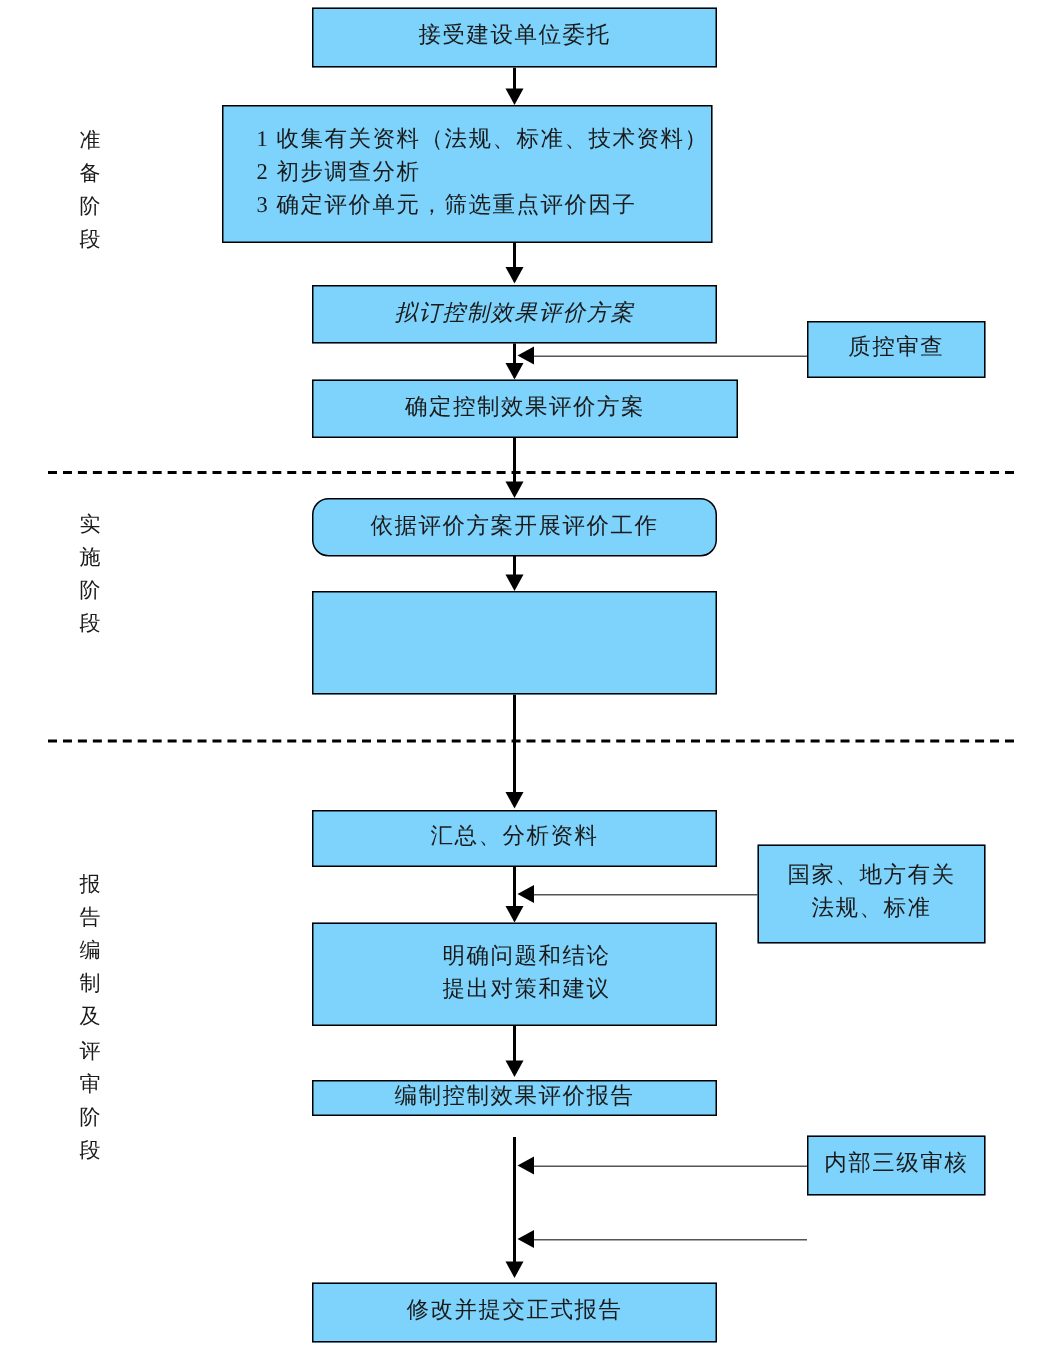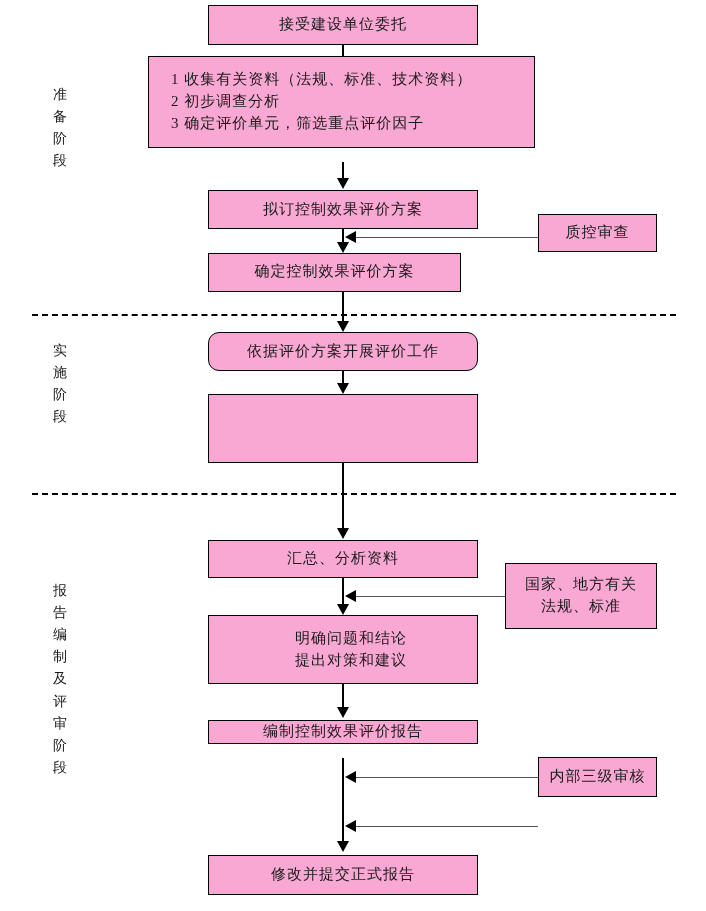--- a/index.html
+++ b/index.html
@@ -14,21 +14,21 @@
     height:911px;
     background:#ffffff;
     overflow:hidden;
   }
 
   
   .box{
     position:absolute;
     box-sizing:border-box;
     border:1px solid #000000;
-    background:#f9a8d4;
+    background:#7dd3fc;
     display:flex;
     flex-direction:column;
     align-items:center;
     justify-content:center;
     font-size:15px;
     line-height:1.45;
     letter-spacing:1px;
     white-space:nowrap;
     z-index:3;
   }
@@ -139,31 +139,31 @@
   <div class="h-line" style="left:352px; top:777px; width:186px;"></div>
   <div class="arrow-left" style="left:345px; top:771px;"></div>
 
   <div class="h-line" style="left:352px; top:826px; width:186px;"></div>
   <div class="arrow-left" style="left:345px; top:820px;"></div>
 
   <div class="box" style="left:208px; top:5px; width:270px; height:40px;">
     <span class="line">接受建设单位委托</span>
   </div>
 
-  <div class="box left-align" style="left:148px; top:56px; width:387px; height:92px;">
+  <div class="box left-align" style="left:148px; top:70px; width:327px; height:92px;">
     <span class="line">1  收集有关资料（法规、标准、技术资料）</span>
     <span class="line">2  初步调查分析</span>
     <span class="line">3  确定评价单元，筛选重点评价因子</span>
   </div>
 
-  <div class="box" style="left:208px; top:190px; width:270px; height:39px;">
+  <div class="box" style="left:208px; top:190px; width:270px; height:39px;font-style:italic;">
     <span class="line">拟订控制效果评价方案</span>
   </div>
 
-  <div class="box" style="left:208px; top:253px; width:253px; height:39px;font-family:Liberation Mono, monospace;">
+  <div class="box" style="left:208px; top:253px; width:284px; height:39px;">
     <span class="line">确定控制效果评价方案</span>
   </div>
 
   <div class="box" style="left:208px; top:332px; width:270px; height:39px;border-radius:11px;">
     <span class="line">依据评价方案开展评价工作</span>
   </div>
 
   <div class="box" style="left:208px; top:394px; width:270px; height:69px;">
   </div>
 

